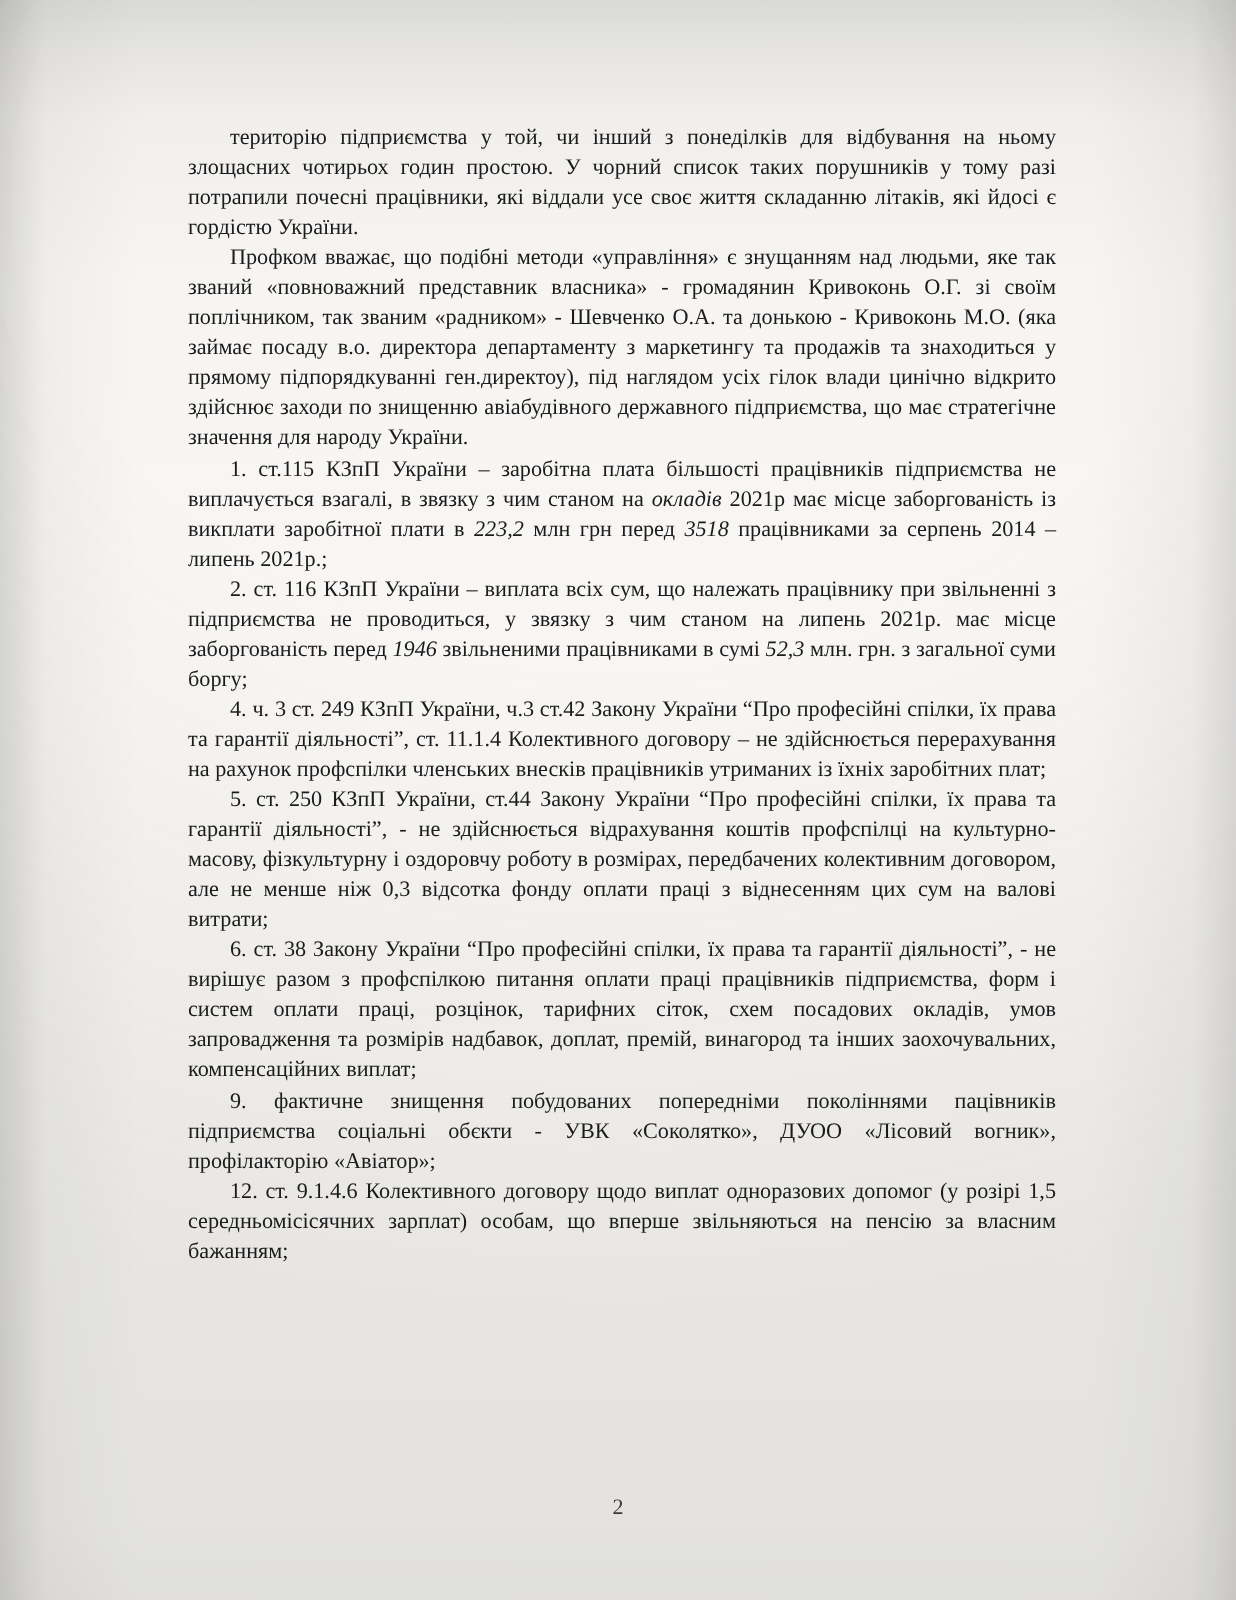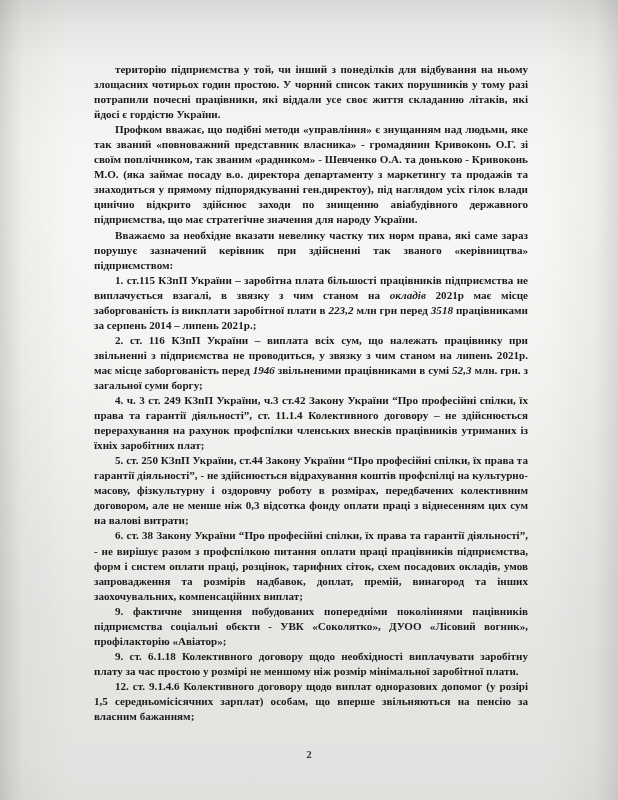--- a/index.html
+++ b/index.html
@@ -21,21 +21,20 @@
         #d9d9d7 0px,
         #e6e5e3 26px,
         #f0efed 60px,
         #f6f5f3 140px,
         #f8f7f5 360px,
         #f7f6f4 620px,
         #f4f3f1 760px,
         #f0efed 800px);
     font-family: "Liberation Serif", "DejaVu Serif", serif;
     color: #1b1b1b;
-    font-weight: bold;
   }
 
   
   .page::before {
     content: "";
     position: absolute;
     inset: 0;
     pointer-events: none;
     background:
       linear-gradient(90deg,
@@ -94,26 +93,24 @@
   }
 </style>
 </head>
 <body>
 
 <div class="page">
 
   <div class="textblock">
       <p class="para">територію підприємства у той, чи інший з понеділків для відбування на ньому злощасних чотирьох годин простою. У чорний список таких порушників у тому разі потрапили почесні працівники, які віддали усе своє життя складанню літаків, які йдосі є гордістю України.</p>
       <p class="para">Профком вважає, що подібні методи «управління» є знущанням над людьми, яке так званий «повноважний представник власника» - громадянин Кривоконь О.Г. зі своїм поплічником, так званим «радником» - Шевченко О.А. та донькою  - Кривоконь М.О. (яка займає посаду в.о. директора департаменту з маркетингу та продажів та знаходиться у прямому підпорядкуванні ген.директоу), під наглядом усіх гілок влади цинічно відкрито здійснює заходи по знищенню авіабудівного державного підприємства, що має стратегічне значення для народу України.</p>
-      <p class="para">Вважаємо за необхідне вказати невелику частку тих норм права, які саме зараз порушує зазначений керівник при здійсненні так званого «керівництва» підприємством:</p>
       <p class="para">1. ст.115 КЗпП України – заробітна плата більшості працівників підприємства не виплачується взагалі, в звязку з чим станом на <em>окладів</em> 2021р має місце заборгованість із викплати заробітної плати в   <em>223,2</em> млн грн перед <em>3518</em> працівниками за серпень 2014 – липень 2021р.;</p>
       <p class="para">2. ст. 116 КЗпП України – виплата всіх сум, що належать працівнику при звільненні з підприємства не проводиться, у звязку з чим станом на липень 2021р. має місце заборгованість перед <em>1946</em> звільненими працівниками в сумі <em>52,3</em> млн. грн. з загальної суми боргу;</p>
       <p class="para">4. ч. 3 ст. 249 КЗпП України, ч.3 ст.42 Закону України “Про професійні спілки, їх права та гарантії діяльності”, ст. 11.1.4 Колективного договору – не здійснюється перерахування на рахунок профспілки членських внесків працівників утриманих із  їхніх заробітних плат;</p>
       <p class="para">5. ст. 250 КЗпП України, ст.44 Закону України “Про професійні спілки, їх права та гарантії діяльності”,  - не здійснюється відрахування коштів профспілці на культурно-масову, фізкультурну і оздоровчу роботу в розмірах, передбачених колективним договором, але не менше ніж 0,3 відсотка фонду оплати праці з віднесенням цих сум на валові витрати;</p>
       <p class="para">6. ст. 38 Закону України “Про професійні спілки, їх права та гарантії діяльності”, - не вирішує разом з профспілкою питання оплати праці працівників підприємства, форм і систем оплати праці, розцінок, тарифних сіток, схем посадових окладів, умов запровадження та розмірів надбавок, доплат, премій, винагород та інших заохочувальних, компенсаційних виплат;</p>
       <p class="para">9. фактичне знищення побудованих попередніми поколіннями пацівників підприємства соціальні обєкти - УВК «Соколятко», ДУОО «Лісовий вогник», профілакторію «Авіатор»;</p>
-      <p class="para">9. ст. 6.1.18 Колективного договору щодо необхідності виплачувати заробітну плату за час простою у розмірі не меншому ніж розмір мінімальної заробітної плати.</p>
       <p class="para">12. ст. 9.1.4.6 Колективного договору щодо виплат одноразових допомог (у розірі 1,5 середньомісісячних зарплат) особам, що вперше звільняються на пенсію за власним бажанням;</p>
     </div>
 
   <div class="page-number">2</div>
 
 </div>
 
 </body></html>

